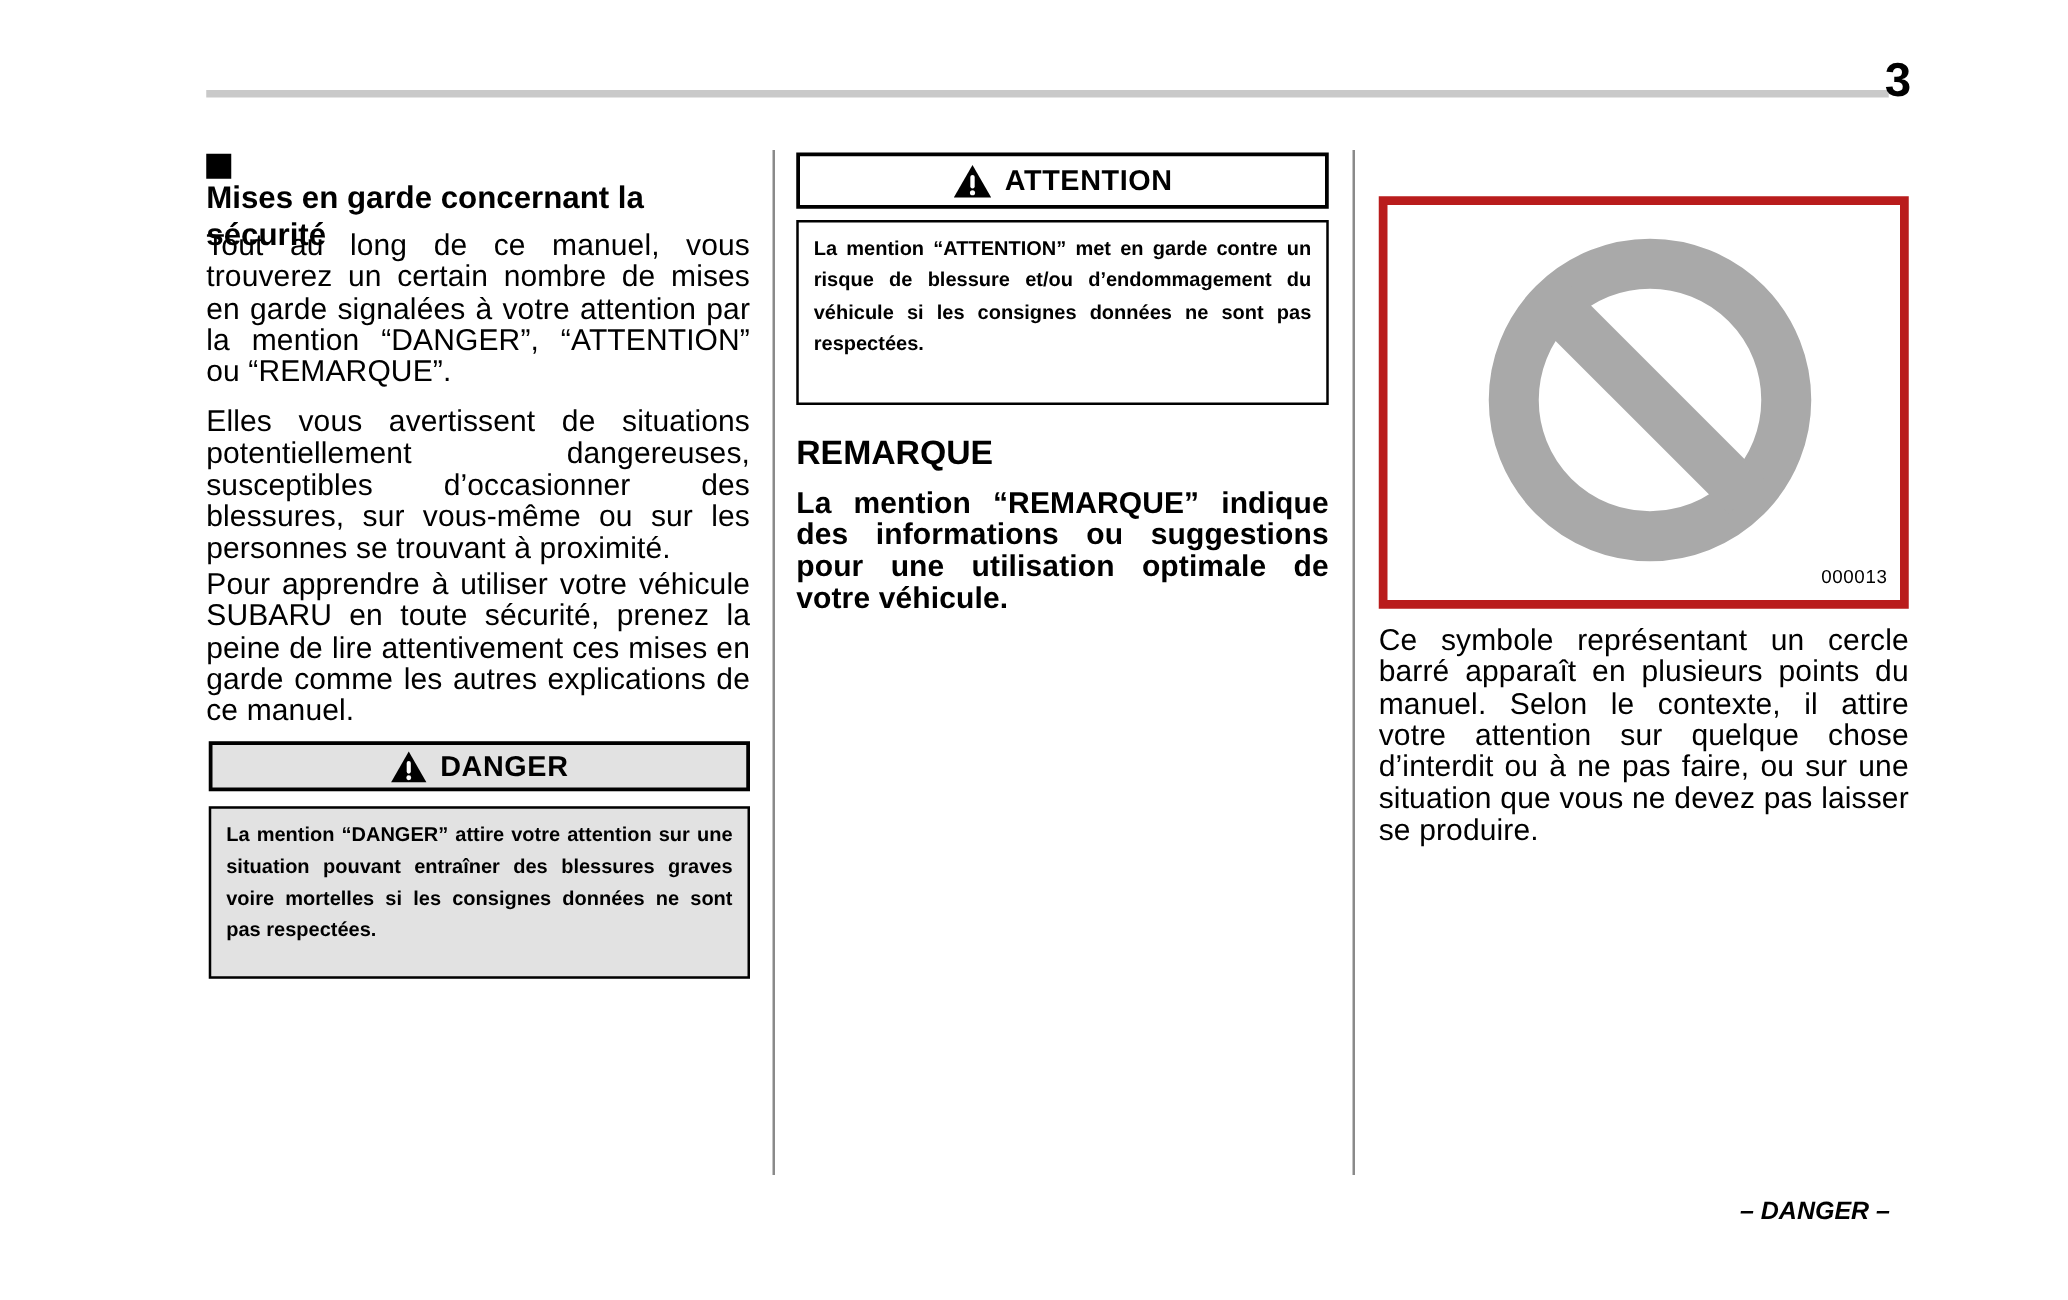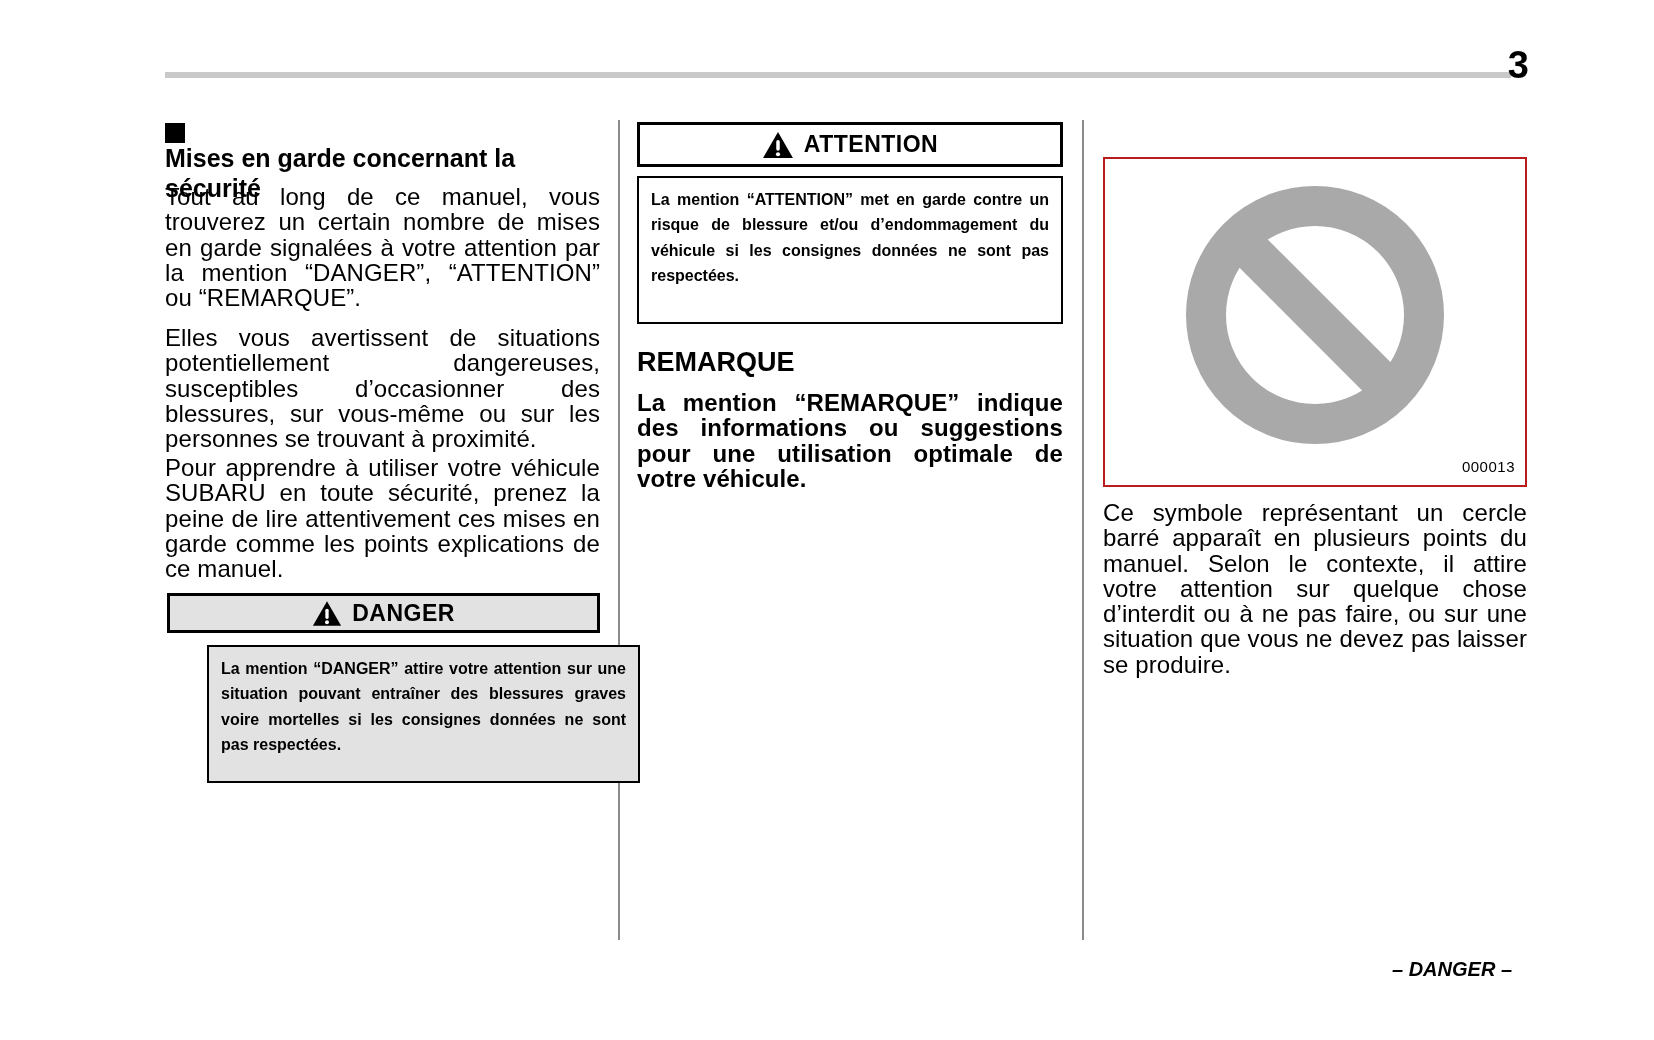--- a/index.html
+++ b/index.html
@@ -97,21 +97,21 @@
     position: absolute;
     font-size: 27px;
     font-weight: bold;
   }
 
   
   .figure-box {
     position: absolute;
     left: 1103px; top: 157px;
     width: 424px; height: 330px;
-    border: 2px solid #b91c1c;
+    border: 7px solid #b91c1c;
     box-sizing: border-box;
     background: #fff;
   }
   .figure-code {
     position: absolute;
     right: 10px; bottom: 10px;
     font-size: 15px;
     letter-spacing: 0.5px;
   }
 
@@ -136,34 +136,34 @@
 
   <div class="section-heading" style="left:165px; top:118px; width:435px;">
     <span class="square-marker"></span>
     <span class="heading-text">Mises en garde concernant la sécurité</span>
   </div>
 
   <div class="body-text" style="left:165px; top:184px; width:435px;">Tout au long de ce manuel, vous trouverez un certain nombre de mises en garde signalées à votre attention par la mention “DANGER”, “ATTENTION” ou “REMARQUE”.</div>
 
   <div class="body-text" style="left:165px; top:325px; width:435px;">Elles vous avertissent de situations potentiellement dangereuses, susceptibles d’occasionner des blessures, sur vous-même ou sur les personnes se trouvant à proximité.</div>
 
-  <div class="body-text" style="left:165px; top:455px; width:435px;">Pour apprendre à utiliser votre véhicule SUBARU en toute sécurité, prenez la peine de lire attentivement ces mises en garde comme les points explications de ce manuel.</div>
+  <div class="body-text" style="left:165px; top:455px; width:435px;">Pour apprendre à utiliser votre véhicule SUBARU en toute sécurité, prenez la peine de lire attentivement ces mises en garde comme les autres explications de ce manuel.</div>
 
   <div class="warn-header gray-fill" style="left:167px; top:593px; width:433px; height:40px;">
     <span style="display:inline-flex;">
       <svg width="30" height="27" viewBox="0 0 100 88">
         <path d="M50 3 L97 85 L3 85 Z" fill="#000"></path>
         <rect x="44.5" y="28" width="11" height="34" rx="5.5" fill="#fff"></rect>
         <circle cx="50" cy="73" r="6.5" fill="#fff"></circle>
       </svg>
     </span>
     <span class="warn-title">DANGER</span>
   </div>
 
-  <div class="warn-body gray-fill" style="left:167px; top:645px; width:433px; height:138px;margin-left:40px;">La mention “DANGER” attire votre attention sur une situation pouvant entraîner des blessures graves voire mortelles si les consignes données ne sont pas respectées.</div>
+  <div class="warn-body gray-fill" style="left:167px; top:645px; width:433px; height:138px;">La mention “DANGER” attire votre attention sur une situation pouvant entraîner des blessures graves voire mortelles si les consignes données ne sont pas respectées.</div>
 
   <div class="warn-header white-fill" style="left:637px; top:122px; width:426px; height:45px;">
     <span style="display:inline-flex;">
       <svg width="32" height="28" viewBox="0 0 100 88">
         <path d="M50 3 L97 85 L3 85 Z" fill="#000"></path>
         <rect x="44.5" y="28" width="11" height="34" rx="5.5" fill="#fff"></rect>
         <circle cx="50" cy="73" r="6.5" fill="#fff"></circle>
       </svg>
     </span>
     <span class="warn-title">ATTENTION</span>

